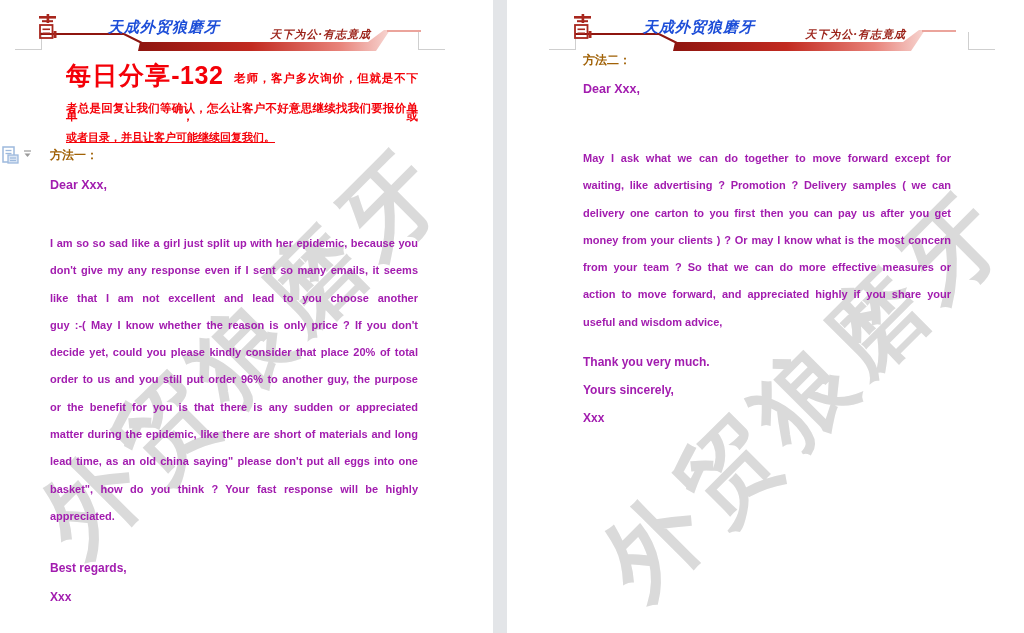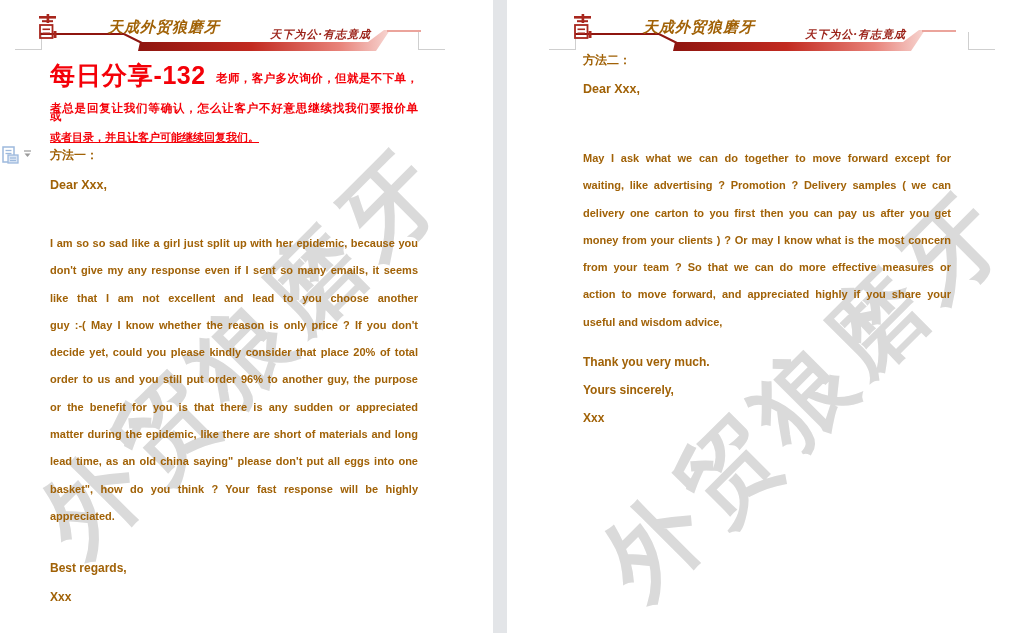--- a/index.html
+++ b/index.html
@@ -21,41 +21,41 @@
     transform:translate(-50%,-50%) rotate(-45deg);
   }
 
   
   .ribbon{position:absolute;top:14px;width:385px;height:42px;z-index:2;}
   .ribbon svg{position:absolute;left:0;top:0;}
   .seal{position:absolute;left:46px;top:4px;}
   .brand{
     position:absolute;left:70px;top:4px;white-space:nowrap;
     font-family:"DejaVu Serif",serif;font-style:italic;font-weight:bold;
-    font-size:15px;color:#a16207;letter-spacing:1px;
+    font-size:15px;color:#1d4ed8;letter-spacing:1px;
   }
   .slogan{
     position:absolute;right:52px;top:13px;white-space:nowrap;
     font-family:"DejaVu Serif",serif;font-style:italic;font-weight:bold;
     font-size:11px;color:#9c241b;letter-spacing:1px;
   }
 
   
   .cmark{position:absolute;z-index:1;width:26px;height:17px;}
   .cm-left{border-right:1px solid #cfcfcf;border-bottom:1px solid #cfcfcf;}
   .cm-right{border-left:1px solid #cfcfcf;border-bottom:1px solid #cfcfcf;}
   .title-block{position:absolute;left:50px;top:56px;width:368px;z-index:3;color:#f40008;font-weight:bold;}
-  .t-line{text-align:justify;text-align-last:justify;}
+  .t-line{text-align:justify;text-align-last:justify;margin-left:16px;}
   .t1{height:38px;line-height:38px;font-size:11.5px;}
   .t1 .t-big{font-size:25px;letter-spacing:0.5px;margin-right:10px;vertical-align:-2px;}
   .t2{height:29px;line-height:29px;font-size:11.5px;}
   .t3{height:29px;line-height:29px;font-size:11px;text-align:center;text-align-last:left;text-decoration:underline;}
 
   .method{position:absolute;z-index:3;font-size:12px;font-weight:bold;color:#a16207;}
-  .dark{color:#a16207;font-weight:bold;}
+  .dark{color:#a21caf;font-weight:bold;}
   .salutation{position:absolute;z-index:3;font-size:12.5px;}
   .para{position:absolute;z-index:3;width:368px;font-size:11px;}
   .jline{line-height:27.3px;text-align:justify;text-align-last:justify;}
   .jline.last{text-align:left;text-align-last:left;}
   .sig-line{position:absolute;z-index:3;font-size:12px;}
 
   
   .float-tool{position:absolute;left:2px;top:146px;z-index:5;width:32px;height:20px;cursor:pointer;}
   .float-tool .caret{position:absolute;left:21px;top:4px;}
 </style>

